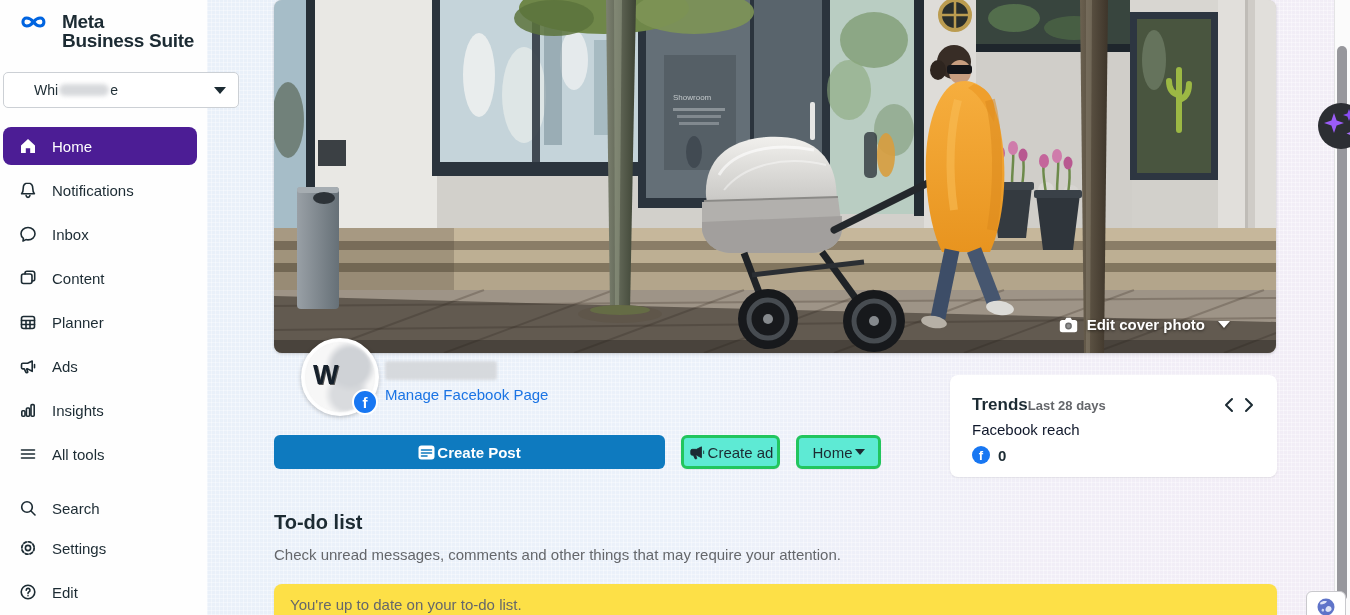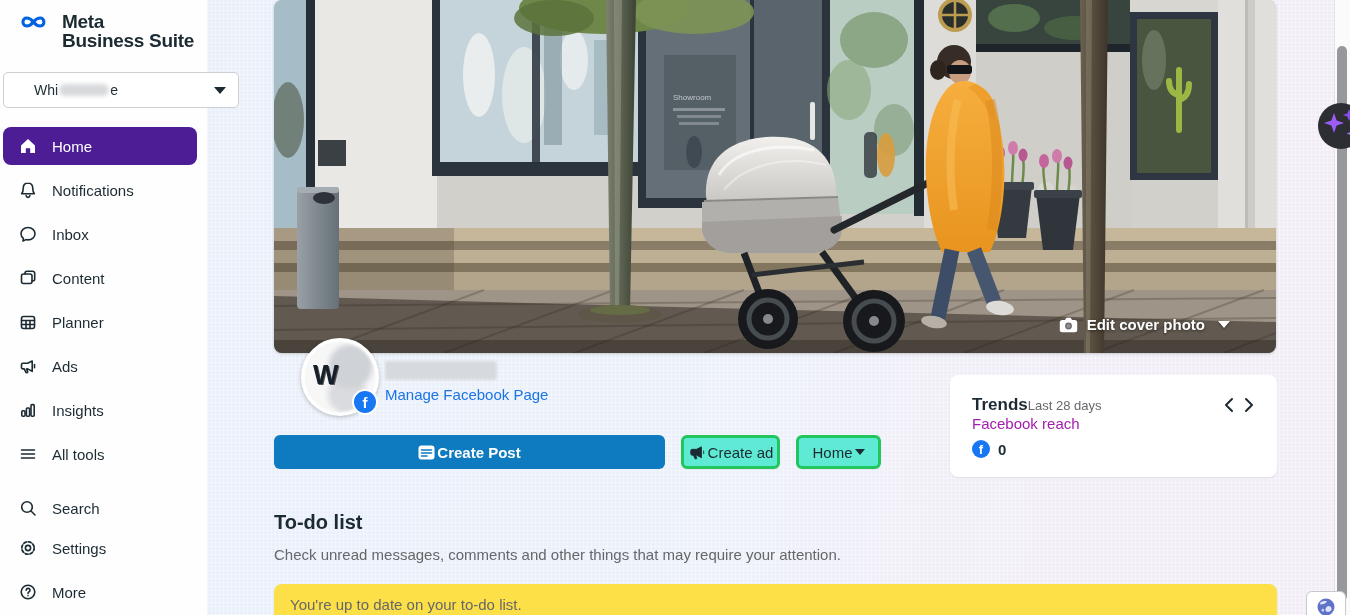--- a/index.html
+++ b/index.html
@@ -64,24 +64,24 @@
   .btn-create-ad{left:681px;width:99px;}
   .btn-more{left:796px;width:85px;}
   .more-caret{width:0;height:0;border-left:5px solid transparent;border-right:5px solid transparent;
     border-top:6px solid #1c2b33;}
 
   
   .trends{left:950px;top:375px;width:327px;height:102px;background:#fff;border-radius:8px;
     box-shadow:0 1px 2px rgba(0,0,0,.08);z-index:4;padding:20px 22px;box-sizing:border-box;}
   .trends-row1{display:flex;align-items:baseline;gap:0;}
   .trends-title{font-size:17px;font-weight:700;color:#1c2b33;}
-  .trends-period{font-size:13px;color:#65676b;}
+  .trends-period{font-size:13px;color:#65676b;font-weight:bold;}
   .trends-arrows{margin-left:auto;display:flex;gap:10px;align-self:center;}
   .trends-arrows svg{cursor:pointer;}
-  .trends-metric{font-size:15px;color:#a21caf;margin-top:0;}
+  .trends-metric{font-size:15px;color:#0f172a;margin-top:6px;}
   .trends-value-row{display:flex;align-items:center;gap:8px;margin-top:8px;}
   .fb-circle{width:18px;height:18px;border-radius:50%;background:#1877f2;color:#fff;font-weight:700;
     font-size:13px;display:flex;align-items:center;justify-content:center;line-height:1;}
   .trends-value{font-size:15px;font-weight:700;color:#1c2b33;}
 
   
   .todo-title{left:274px;top:511px;font-size:20px;font-weight:700;color:#1c2b33;z-index:4;}
   .todo-sub{left:274px;top:546px;font-size:15px;color:#65676b;z-index:4;}
   .todo-card{left:274px;top:584px;width:1003px;height:31px;background:#fde047;border-radius:8px 8px 0 0;
     box-shadow:0 1px 2px rgba(0,0,0,.08);z-index:4;display:flex;align-items:flex-end;
@@ -185,21 +185,21 @@
         <circle class="icon-stroke" cx="9" cy="9" r="5.3"></circle>
         <path class="icon-stroke" d="M13 13 L17 17"></path>
       </svg>
       <span>Search</span>
     </div>
     <div class="nav-item" style="top:573px">
       <svg width="20" height="20" viewBox="0 0 20 20">
         <circle class="icon-stroke" cx="10" cy="10" r="6.8"></circle>
         <path class="icon-stroke" d="M8.2 8.2 A1.9 1.9 0 1 1 10.8 10 C10.1 10.4 10 10.8 10 11.6 M10 13.8 h.01"></path>
       </svg>
-      <span>More</span>
+      <span>Edit</span>
     </div>
   </div>
 
   <div class="abs cover">
     <svg width="1002" height="353" viewBox="0 0 1002 353">
       <defs>
         <linearGradient id="trunkA" x1="0" y1="0" x2="1" y2="0">
           <stop offset="0" stop-color="#7c8170"></stop>
             <stop offset="1" stop-color="#3d4334"></stop>
         </linearGradient>

